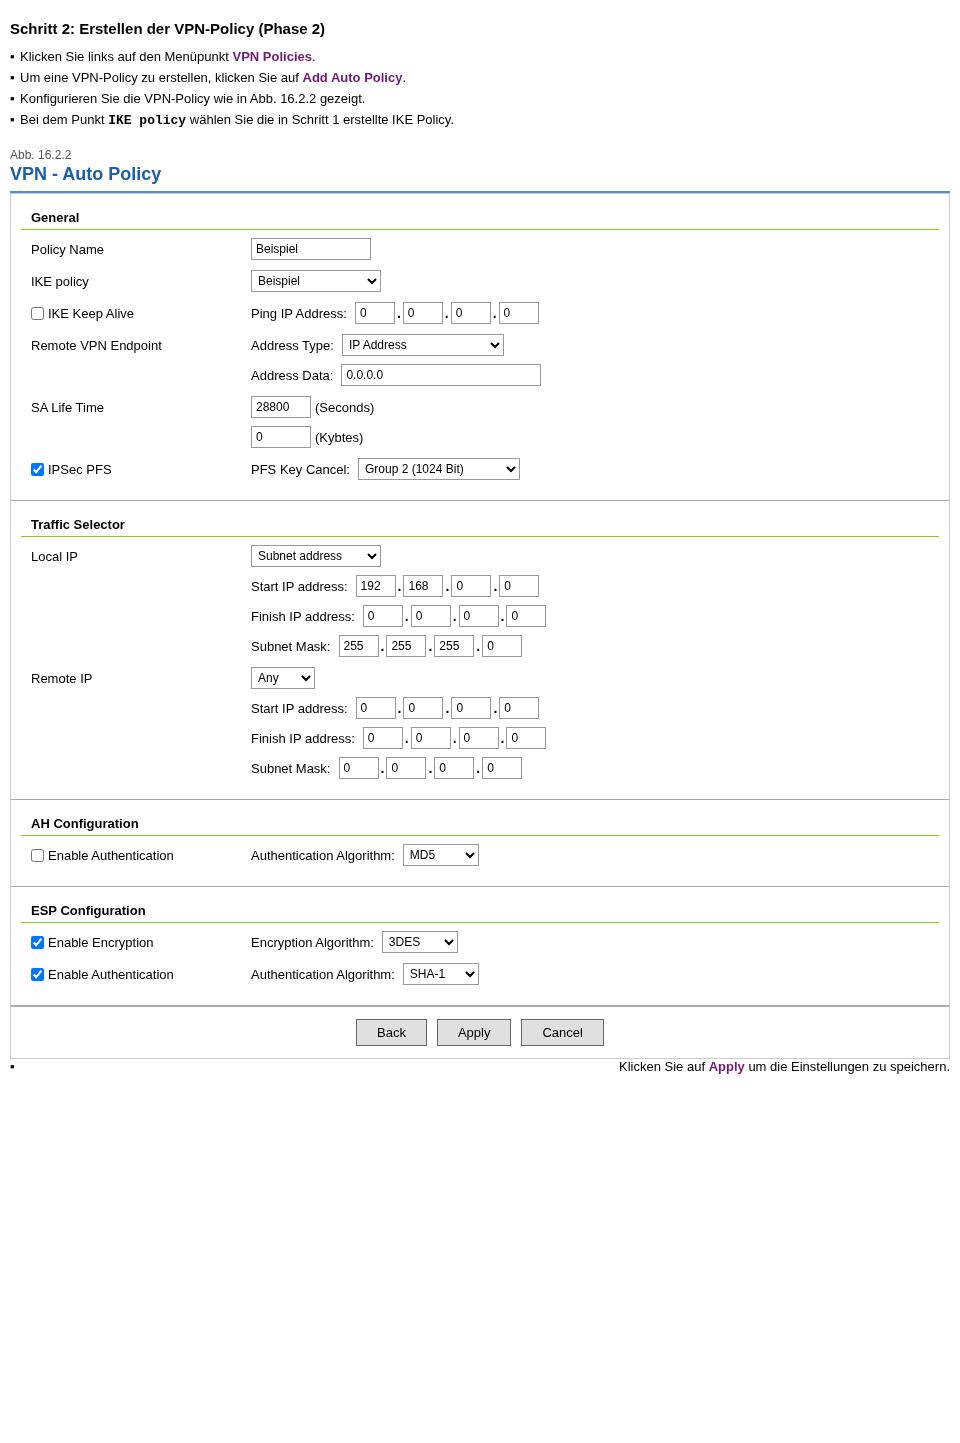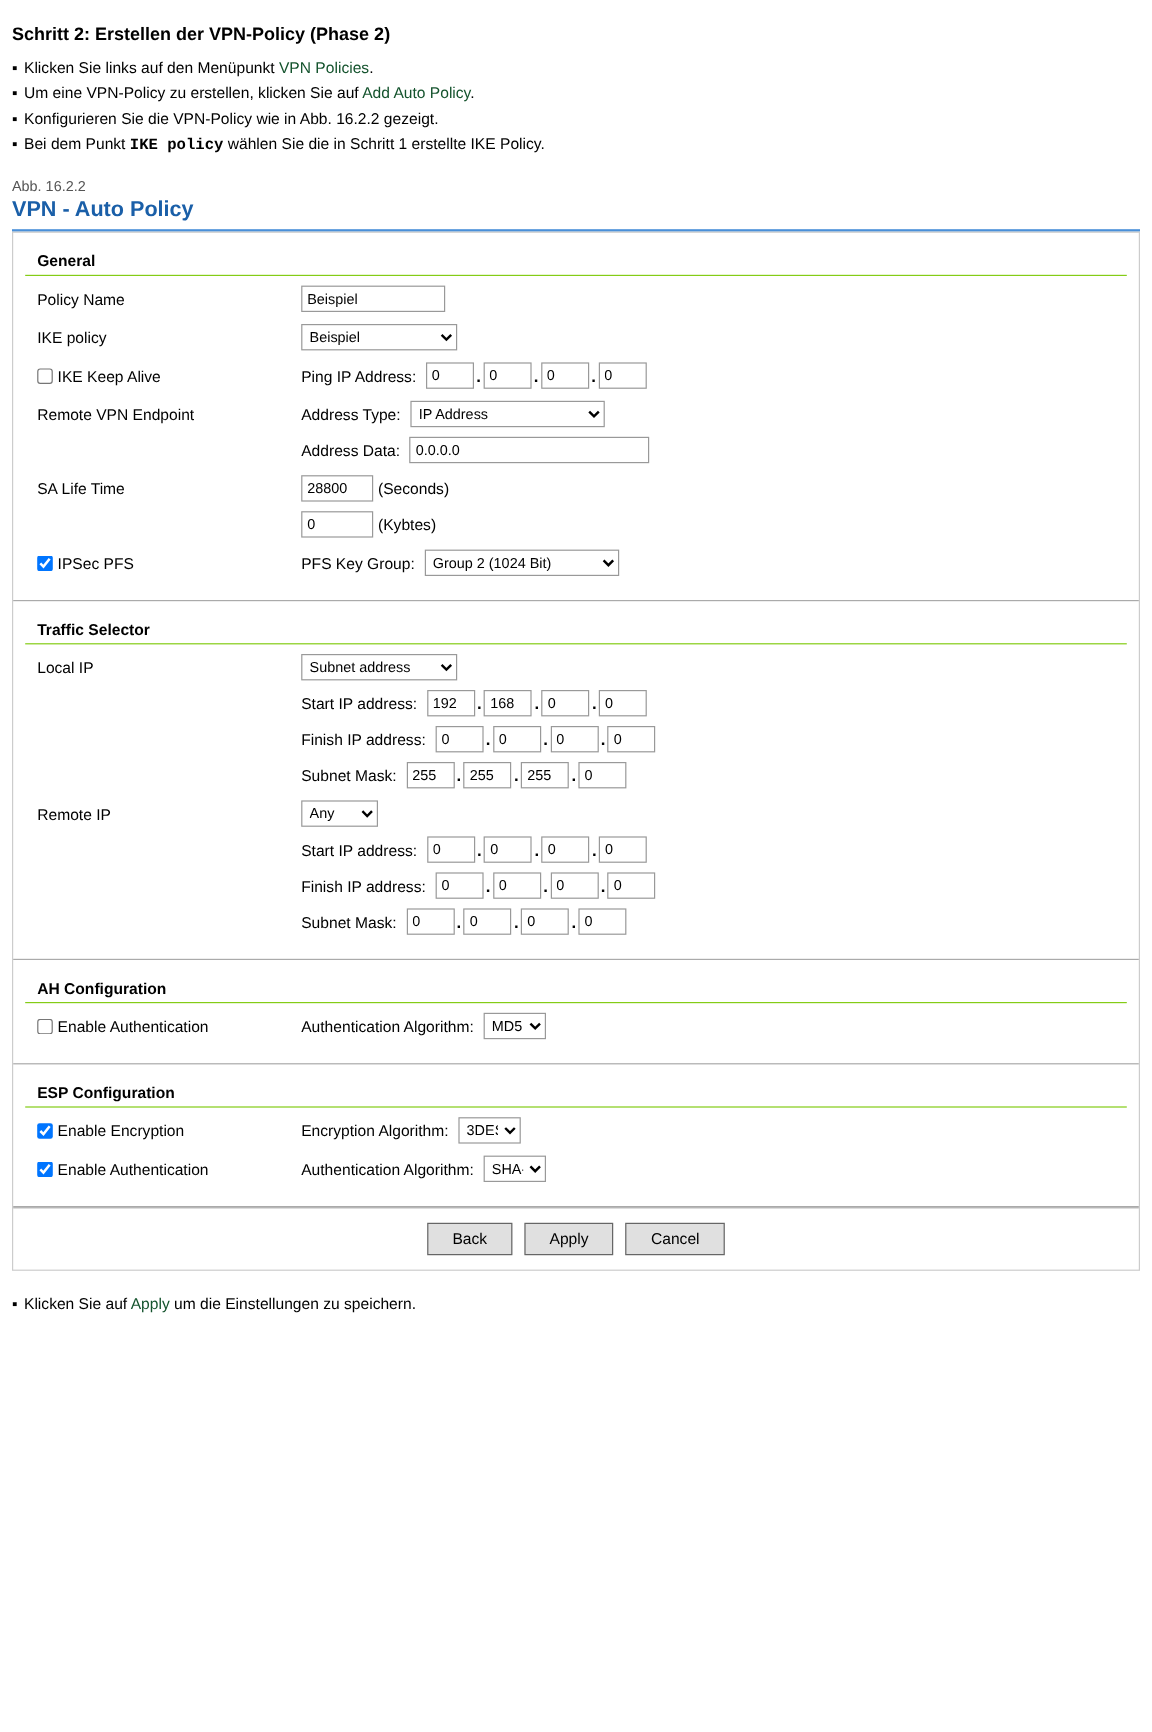--- a/index.html
+++ b/index.html
@@ -22,21 +22,21 @@
     .intro-section p {
       margin-bottom: 6px;
       padding-left: 10px;
       position: relative;
     }
     .intro-section p::before {
       content: '▪';
       position: absolute;
       left: 0;
     }
-    .blue-link { color: #14532d; font-weight: normal; }
+    .blue-link { color: #701a75; font-weight: bold; }
     .mono-bold { font-family: 'Courier New', monospace; font-weight: bold; }
 
     .figure-label {
       font-size: 12px;
       color: #555;
       margin-top: 18px;
       margin-bottom: 2px;
     }
     .form-title {
       font-size: 18px;
@@ -104,21 +104,21 @@
     select {
       border: 1px solid #999;
       padding: 2px 2px;
       font-size: 12px;
       background: #fff;
       height: 22px;
     }
     select.w150 { width: 162px; }
     select.w80 { width: 64px; }
     select.w130 { width: 130px; }
-    select.w70 { width: 52px; }
+    select.w70 { width: 76px; }
 
     input[type="checkbox"] {
       margin-right: 4px;
       vertical-align: middle;
     }
 
     .checkbox-label {
       display: flex;
       align-items: center;
       font-size: 13px;
@@ -156,21 +156,21 @@
     button {
       padding: 5px 20px;
       font-size: 13px;
       border: 1px solid #666;
       background: #e0e0e0;
       cursor: pointer;
       min-width: 70px;
     }
 
     .footer-section {
-      margin-top: 20px;
+      text-align: right;
     }
     .footer-section p {
       padding-left: 10px;
       position: relative;
     }
     .footer-section p::before {
       content: '▪';
       position: absolute;
       left: 0;
     }
@@ -283,21 +283,21 @@
       </div>
 
       <div class="row">
         <div class="label-col">
           <label class="checkbox-label">
             <input type="checkbox" checked="" style="">
             <span>IPSec PFS</span>
           </label>
         </div>
         <div class="value-col">
-          <span class="right-label">PFS Key Group:</span>
+          <span class="right-label">PFS Key Cancel:</span>
           <select class="w150">
             <option>Group 2 (1024 Bit)</option>
           </select>
         </div>
       </div>
 
     </div>
   </div>
 
   <div class="form-section">

